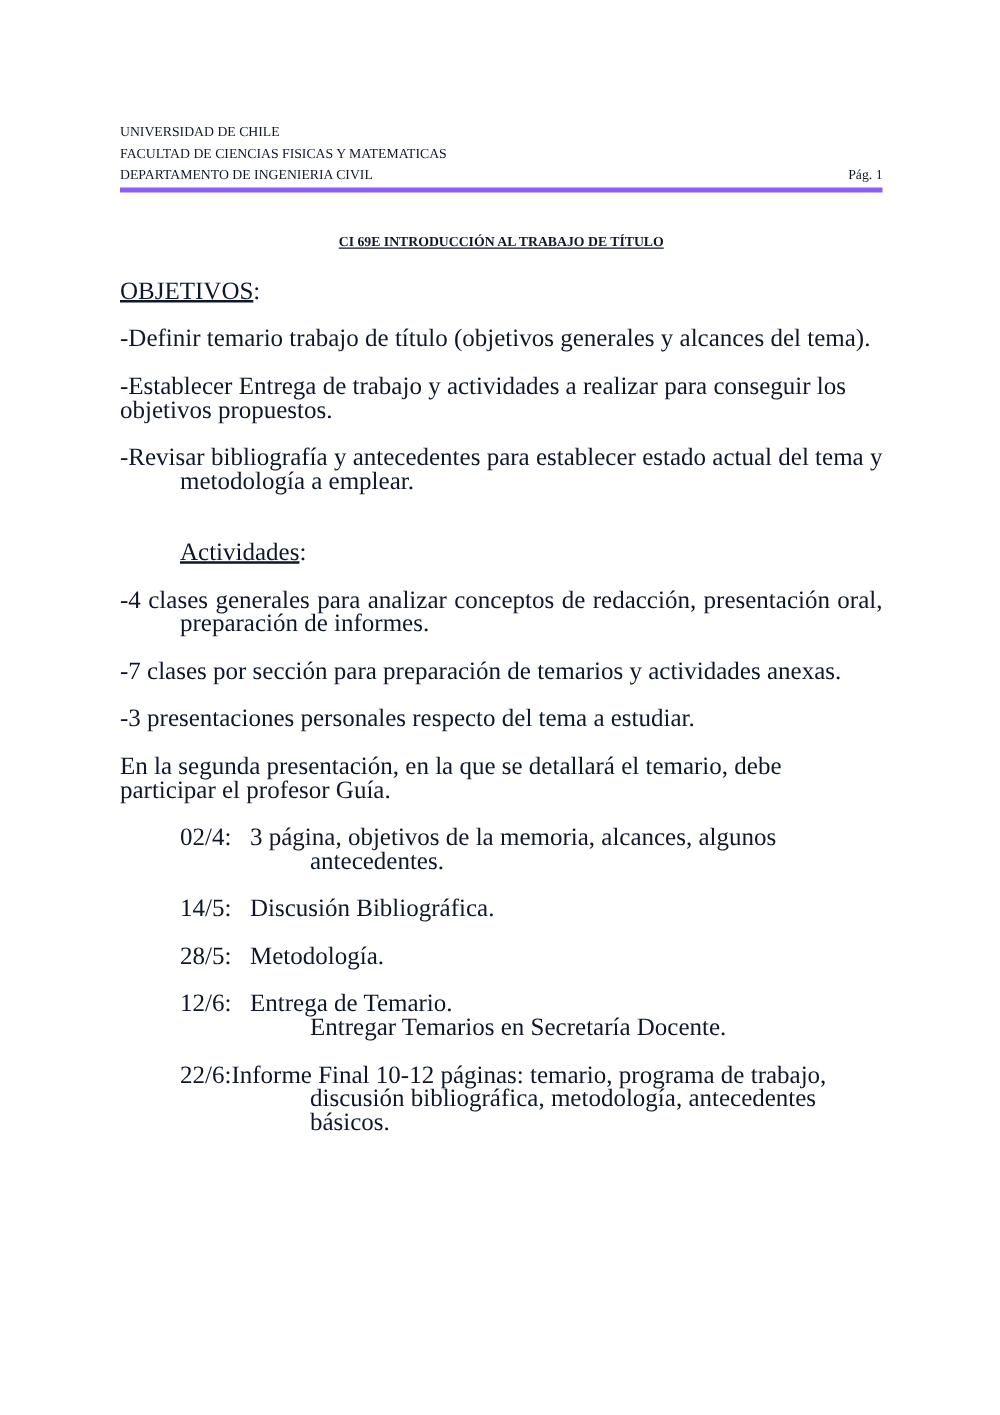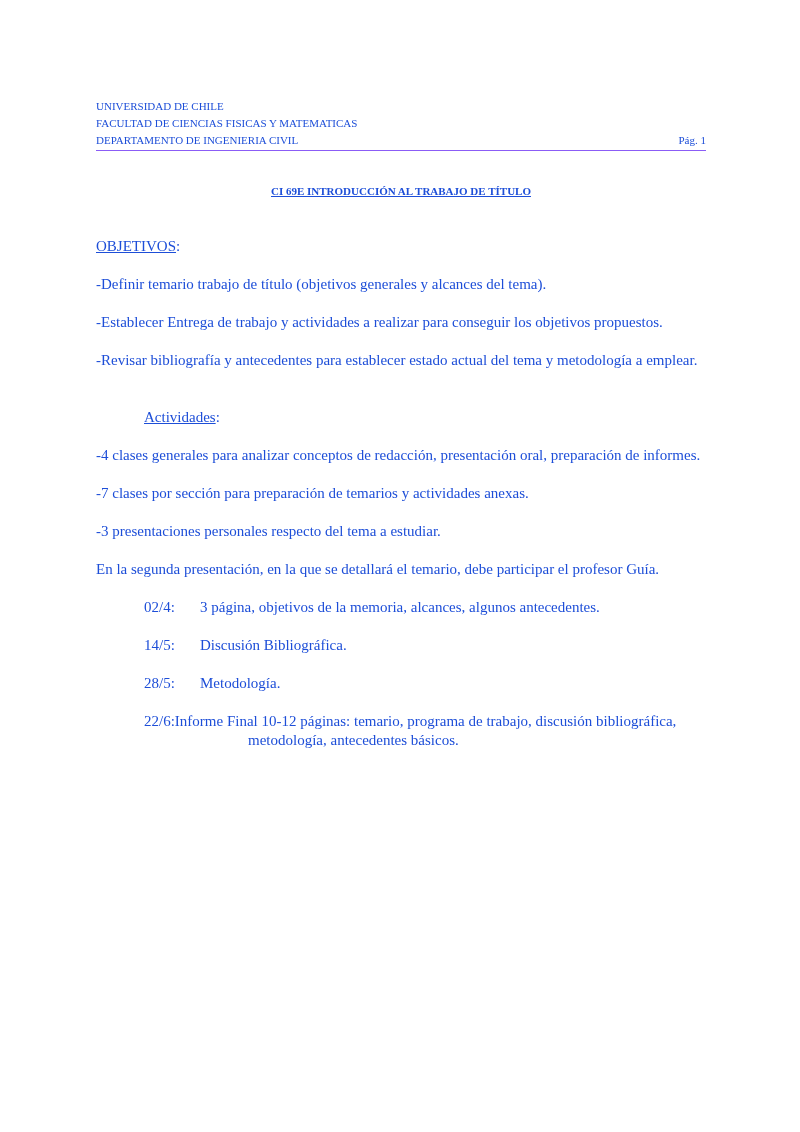--- a/index.html
+++ b/index.html
@@ -6,55 +6,55 @@
     margin: 0;
     padding: 0;
     background: #ffffff;
   }
   .page {
     position: relative;
     width: 800px;
     height: 1132px;
     background: #ffffff;
     font-family: "Liberation Serif", serif;
-    color: #1d4ed8;
+    color: #0f172a;
     box-sizing: border-box;
     padding: 98px 94px 0 96px;
     overflow: hidden;
   }
   
   .header {
     font-size: 11px;
     line-height: 17px;
   }
   .header-line {
     white-space: nowrap;
   }
   .header-rule-row {
     display: flex;
     justify-content: space-between;
     align-items: flex-end;
-    border-bottom: 1px solid #8b5cf6;
+    border-bottom: 4px solid #8b5cf6;
     padding-bottom: 1px;
   }
   
   .title-wrap {
     text-align: center;
     margin-top: 34px;
     font-size: 11px;
     font-weight: bold;
   }
   .title-wrap .u {
     text-decoration: underline;
   }
   
   .body-text {
-    font-size: 15px;
+    font-size: 20px;
     line-height: 19px;
-    margin-top: 40px;
+    margin-top: 24px;
   }
   .para {
     margin: 0 0 19px 0;
   }
   .heading {
     margin: 0 0 19px 0;
   }
   .heading .u {
     text-decoration: underline;
   }
@@ -137,20 +137,26 @@
 
 
       <div class="sched-row tab">
         <span class="sched-date">14/5:</span><span>Discusión Bibliográfica.</span>
       </div>
 
       <div class="sched-row tab">
         <span class="sched-date">28/5:</span><span>Metodología.</span>
       </div>
 
+      <div class="sched-group">
+        <div class="sched-row tab">
+          <span class="sched-date">12/6:</span><span>Entrega de Temario.</span>
+        </div>
+        <div class="sched-sub">Entregar Temarios en Secretaría Docente.</div>
+      </div>
 
       <div class="sched-row">
         <span class="sched-date">22/6:</span><span>Informe Final 10-12 páginas: temario, programa de trabajo, discusión bibliográfica, metodología, antecedentes básicos.</span>
       </div>
 
     </div>
 
   </div>
 
 </div>

